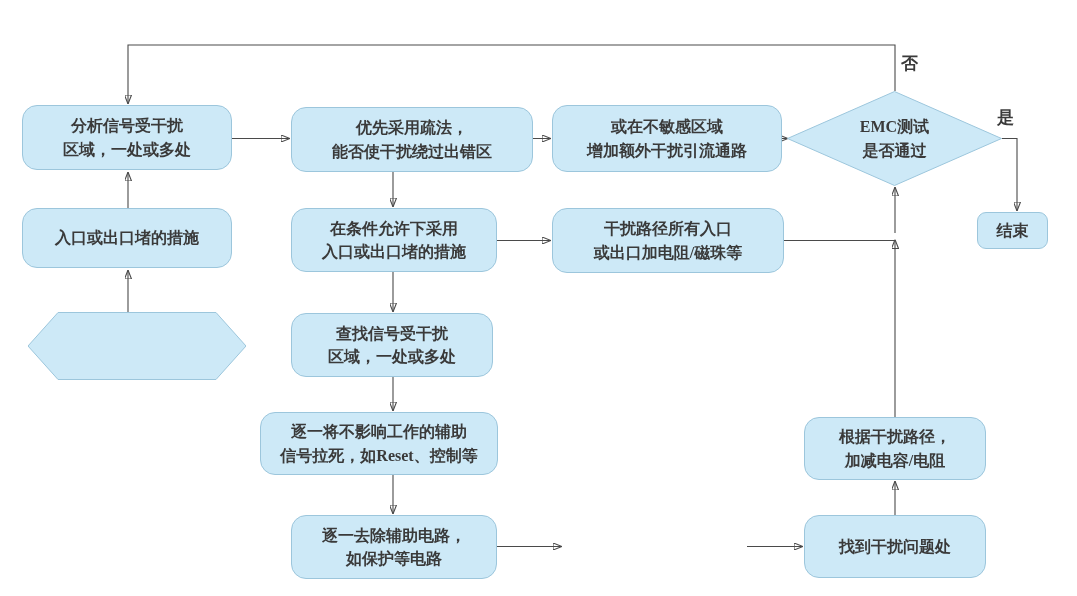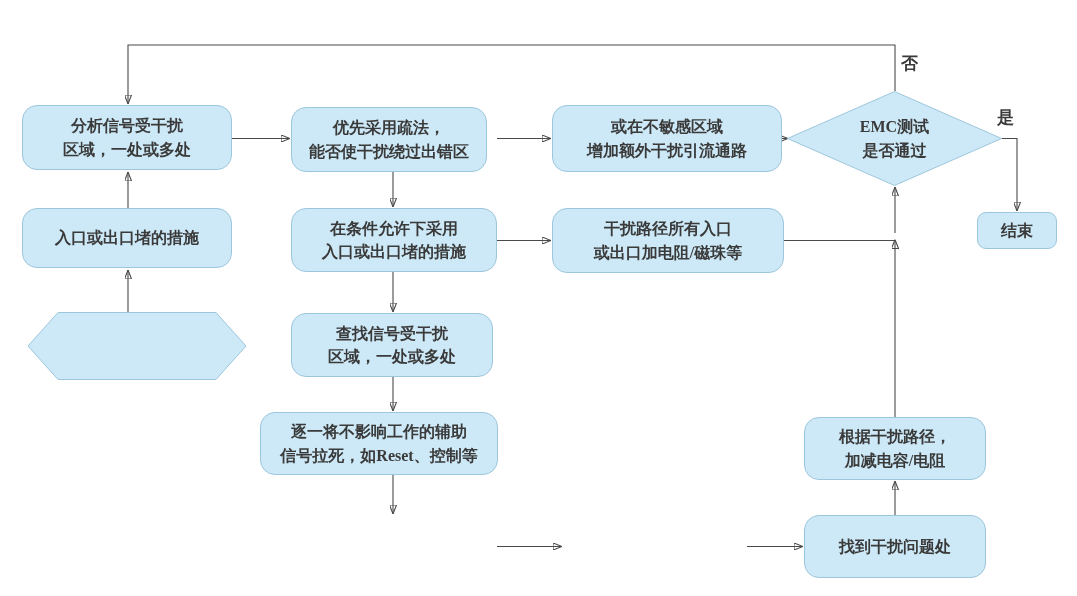--- a/index.html
+++ b/index.html
@@ -73,32 +73,34 @@
 区域，一处或多处</div>
 
   <div class="node" style="left:22px;top:208px;width:210px;height:60px">入口或出口堵的措施</div>
 
   <div class="node poly" style="left:28px;top:312px;width:218px;height:68px">
     <svg class="poly-svg" viewBox="0 0 218 68" preserveAspectRatio="none" xmlns="http://www.w3.org/2000/svg">
       <polygon points="0,34 30,0.5 188,0.5 218,34 188,67.5 30,67.5"></polygon>
     </svg>
   </div>
 
-  <div class="node" style="left:291px;top:107px;width:196px;height:65px">优先采用疏法，
+  <div class="node" style="left:291px;top:107px;width:242px;height:65px">优先采用疏法，
 能否使干扰绕过出错区</div>
 
   <div class="node" style="left:291px;top:208px;width:206px;height:64px">在条件允许下采用
 入口或出口堵的措施</div>
 
   <div class="node" style="left:291px;top:313px;width:202px;height:64px">查找信号受干扰
 区域，一处或多处</div>
 
   <div class="node" style="left:260px;top:412px;width:238px;height:63px">逐一将不影响工作的辅助
 信号拉死，如Reset、控制等</div>
 
+  <div class="node" style="left:291px;top:515px;width:206px;height:64px">逐一去除辅助电路，
+如保护等电路</div>
 
   <div class="node" style="left:552px;top:105px;width:230px;height:67px">或在不敏感区域
 增加额外干扰引流通路</div>
 
   <div class="node" style="left:552px;top:208px;width:232px;height:65px">干扰路径所有入口
 或出口加电阻/磁珠等</div>
 
 
   <div class="node" style="left:804px;top:515px;width:182px;height:63px">找到干扰问题处</div>
 
@@ -106,19 +108,19 @@
 加减电容/电阻</div>
 
   <div class="node poly" style="left:787px;top:91px;width:215px;height:95px">
     <svg class="poly-svg" viewBox="0 0 215 95" preserveAspectRatio="none" xmlns="http://www.w3.org/2000/svg">
       <polygon points="107.5,0.5 214.5,47.5 107.5,94.5 0.5,47.5"></polygon>
     </svg>
     <div class="poly-label">EMC测试
 是否通过</div>
   </div>
 
-  <div class="node" style="left:977px;top:212px;width:80px;height:37px;border-radius:9px">结束</div>
+  <div class="node" style="left:977px;top:212px;width:71px;height:37px;border-radius:9px">结束</div>
 
   <span class="edge-label" style="left:901px;top:52px">否</span>
 
   <span class="edge-label" style="left:997px;top:106px">是</span>
 
 </div>
 
 </body></html>

